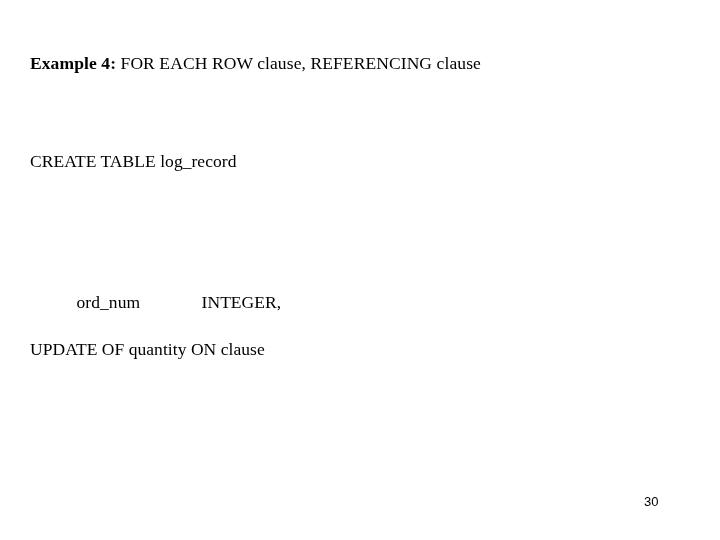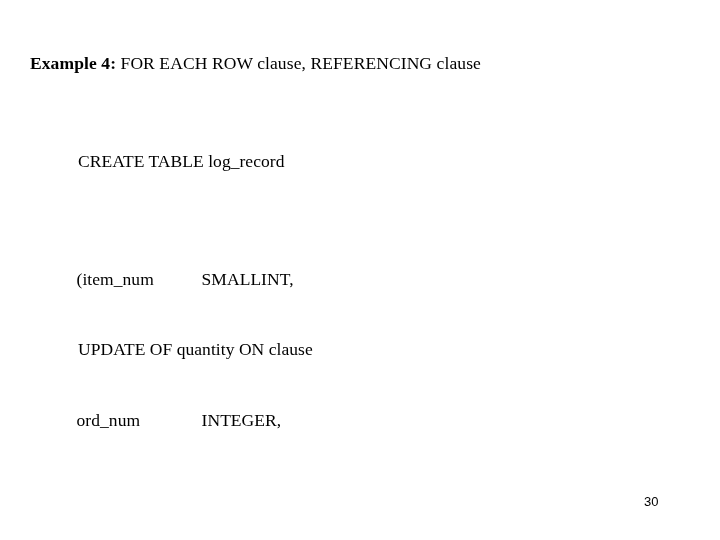--- a/index.html
+++ b/index.html
@@ -43,21 +43,20 @@
     white-space: pre;
     letter-spacing: 0.05px;
   }
   #block-create-table { top: 103px; }
   #block-trigger      { top: 291px; }
 
   .code-line {
     display: block;
     white-space: pre;
     min-height: 23.5px;
-    margin-left: 48px;
   }
 
   .col-row {
     display: block;
     white-space: pre;
     min-height: 23.5px;
     padding-left: 20px;
   }
   .col-name {
     display: inline-block;
@@ -86,23 +85,20 @@
 
 <div class="slide">
 
   <div class="slide-title">
     <span class="lead">Example 4:</span><span> FOR EACH ROW clause, REFERENCING clause</span>
   </div>
 
   <div class="code-block" id="block-create-table">
     <span class="code-line">CREATE TABLE log_record</span>
 
-    <span class="col-row">
-      <span class="col-name">(item_num</span><span class="col-type">SMALLINT,</span>
-    </span>
 
     <span class="col-row">
       <span class="col-name">ord_num</span><span class="col-type">INTEGER,</span>
     </span>
 
     <span class="col-row">
       
     </span>
 
     

